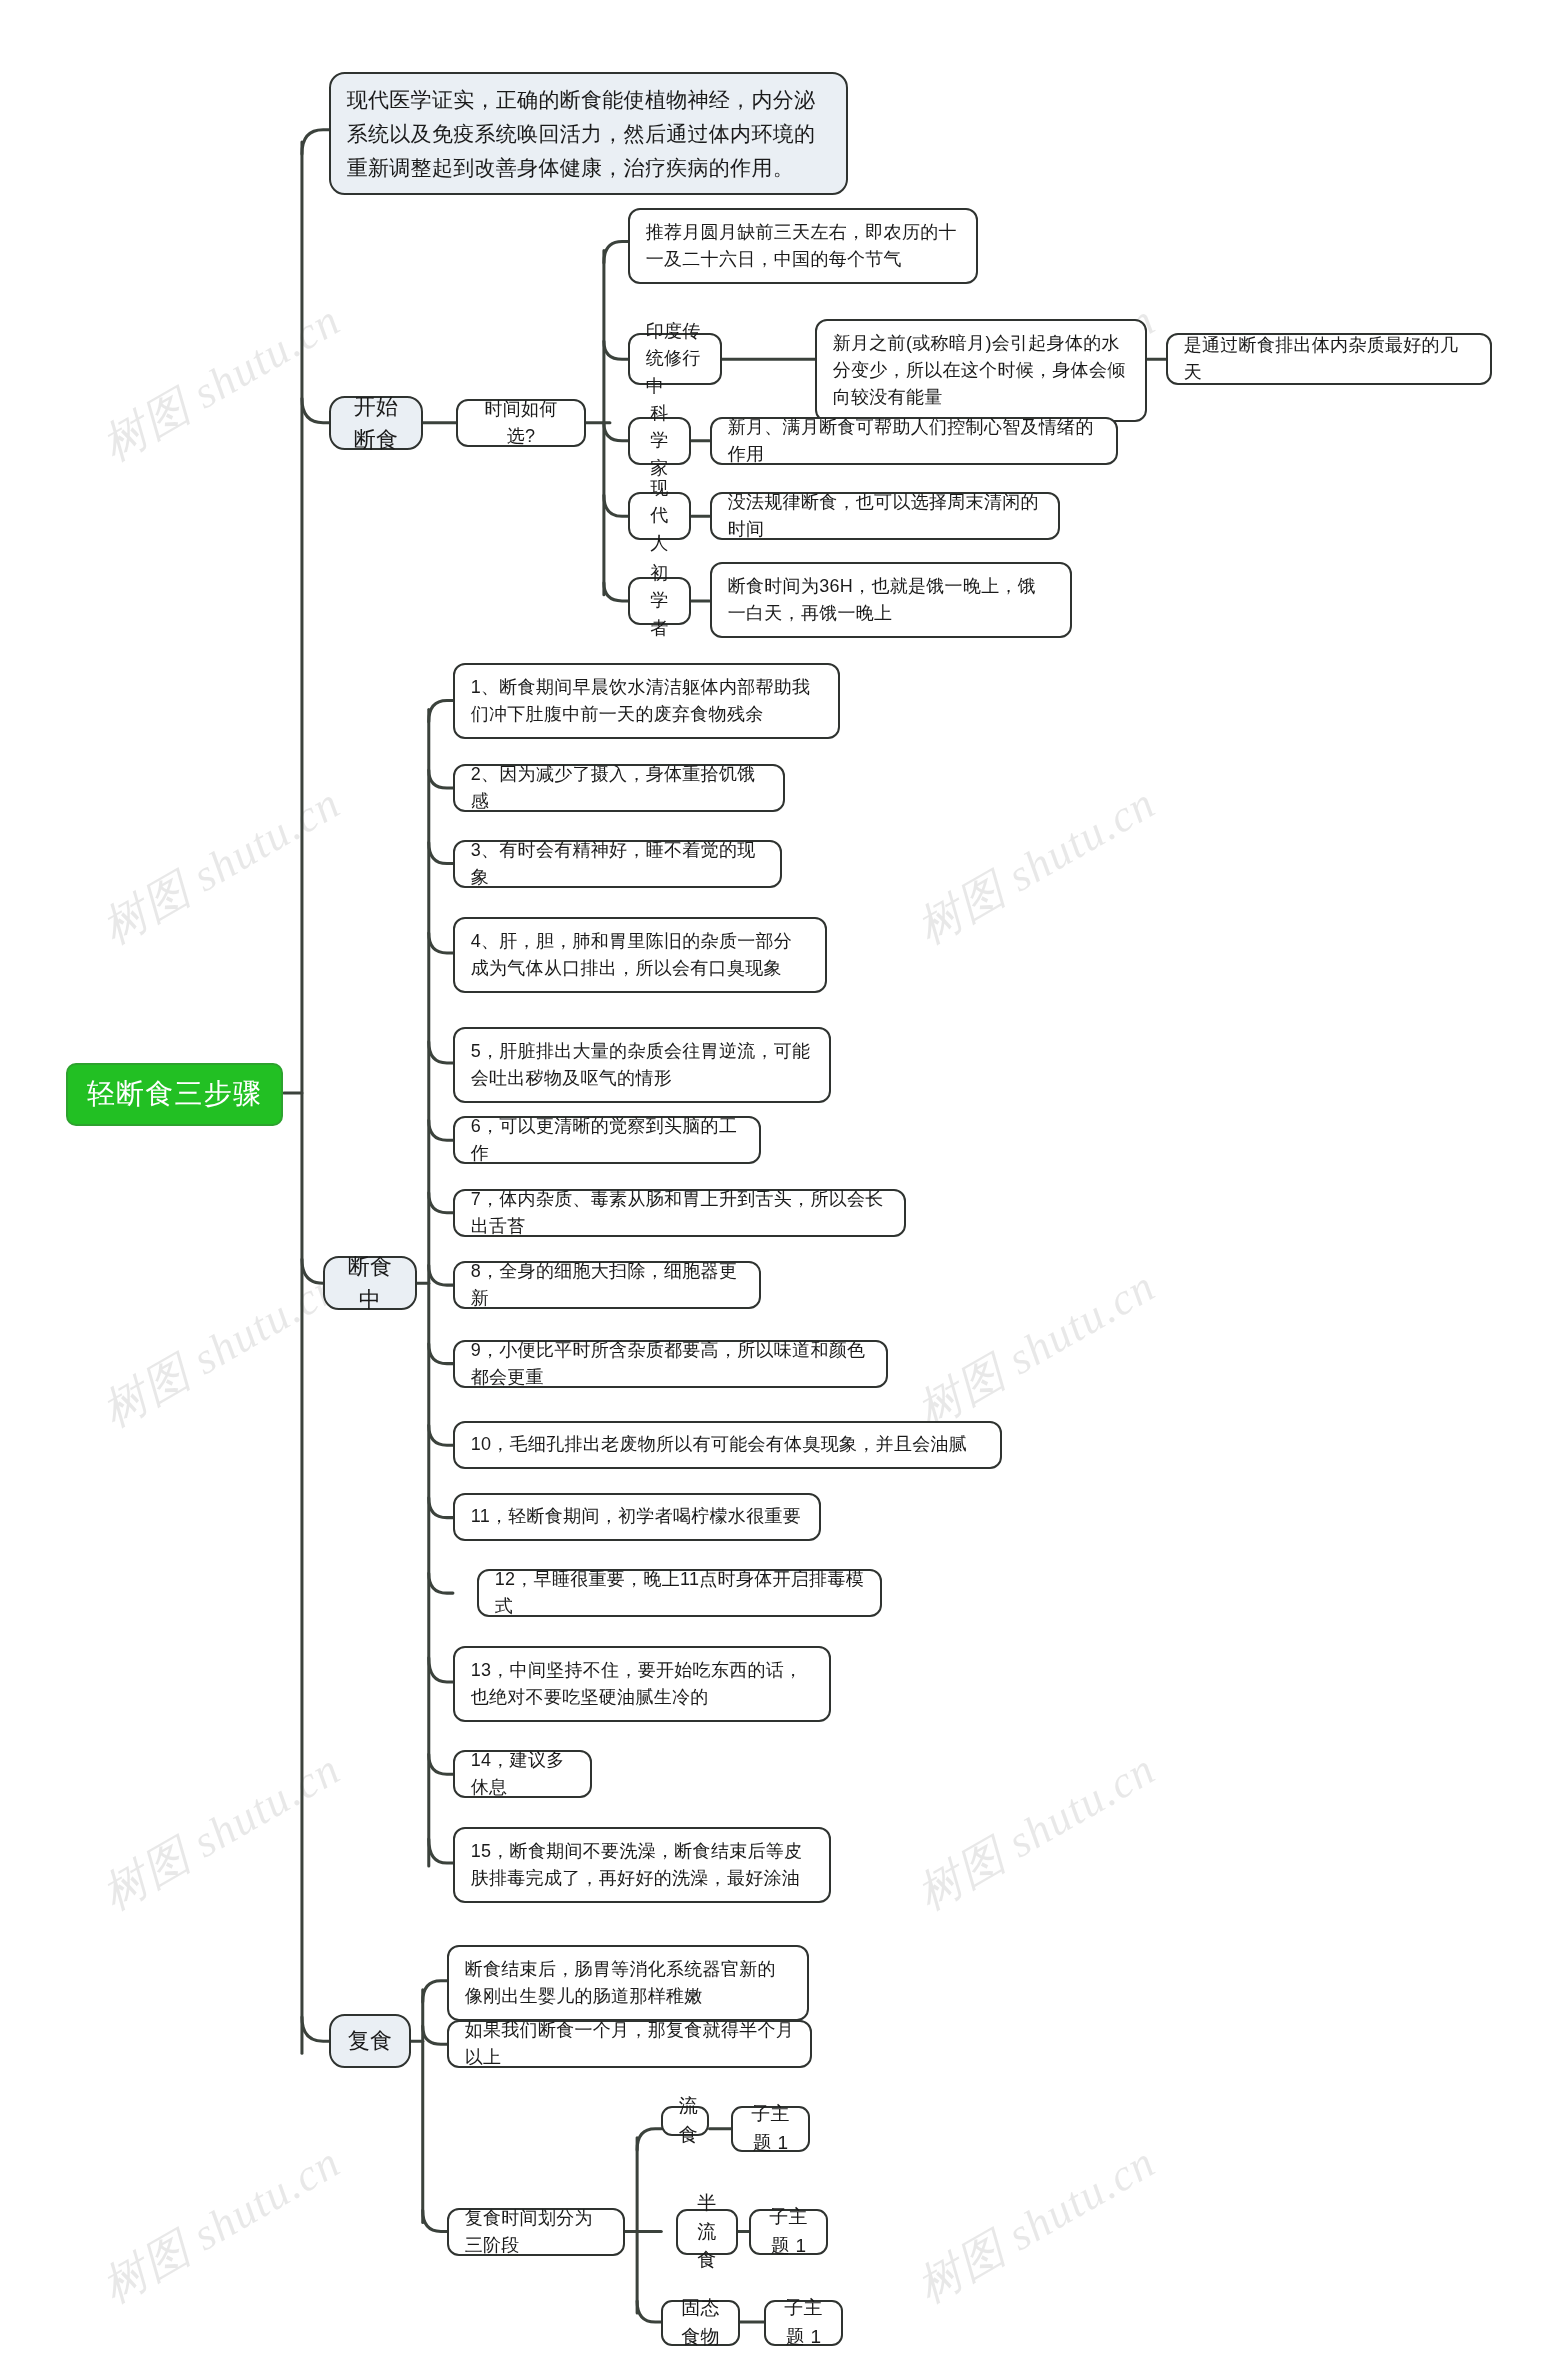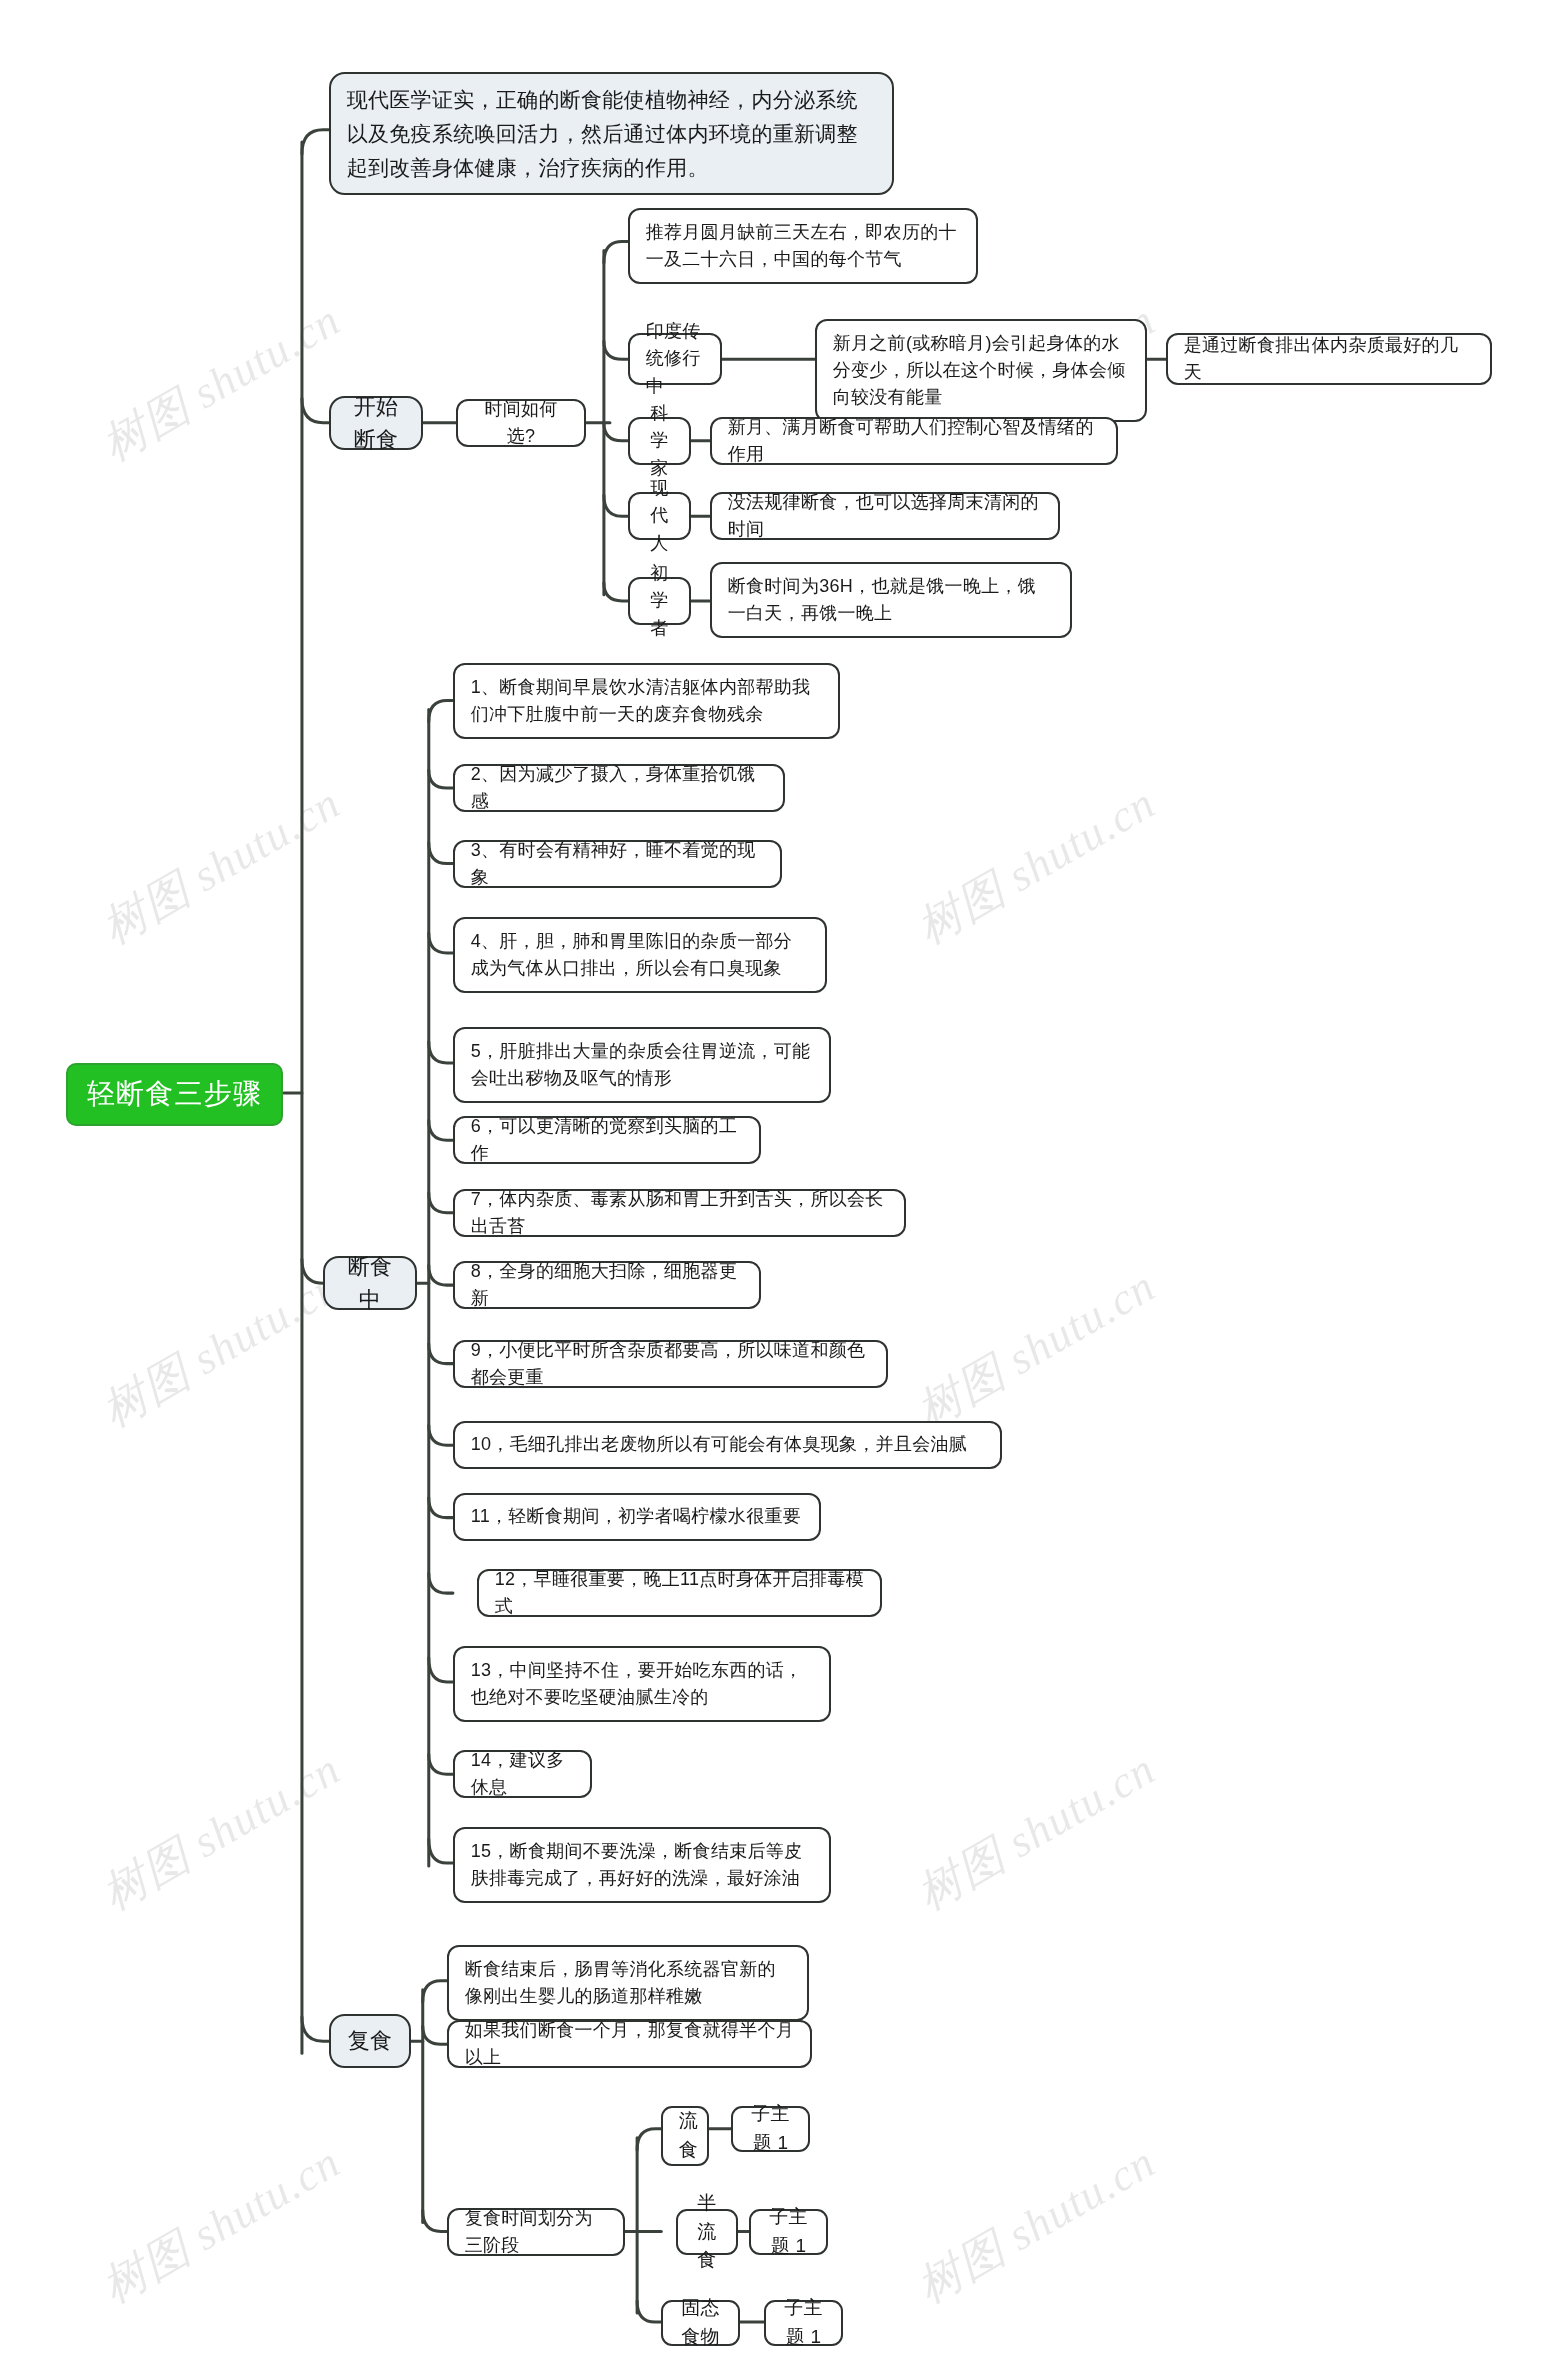--- a/index.html
+++ b/index.html
@@ -188,21 +188,21 @@
     <path d="M 1055 3560 Q 1055 3525 1085 3525 L 1095 3525"></path>
     <path d="M 1055 3695 L 1065 3695"></path>
     <path d="M 1055 3810 Q 1055 3845 1085 3845 L 1095 3845"></path>
     <path d="M 1060 3695 L 1095 3695"></path>
 
     <path d="M 1175 3525 L 1210 3525"></path>
     <path d="M 1200 3695 L 1240 3695"></path>
     <path d="M 1225 3845 L 1265 3845"></path>
   </svg>
 
-  <div class="node note" style="left:329px; top:72px; width:565px; min-height:115px;">
+  <div class="node note" style="left:329px; top:72px; width:519px; min-height:115px;">
     <span class="txt">现代医学证实，正确的断食能使植物神经，内分泌系统以及免疫系统唤回活力，然后通过体内环境的重新调整起到改善身体健康，治疗疾病的作用。</span>
   </div>
 
   <div class="node root" style="left:66px; top:1063px; width:217px; height:63px;">
     <span class="txt">轻断食三步骤</span>
   </div>
 
   <div class="node lvl1" style="left:329px; top:396px; width:94px; height:54px;">
     <span class="txt">开始断食</span>
   </div>
@@ -310,21 +310,21 @@
   </div>
 
   <div class="node small" style="left:447px; top:1945px; width:362px; min-height:72px;">
     <span class="txt">断食结束后，肠胃等消化系统器官新的像刚出生婴儿的肠道那样稚嫩</span>
   </div>
 
   <div class="node small" style="left:447px; top:2208px; width:178px; height:48px;">
     <span class="txt">复食时间划分为三阶段</span>
   </div>
 
-  <div class="node tiny" style="left:661px; top:2106px; width:48px; height:60px;">
+  <div class="node tiny" style="left:661px; top:2106px; width:48px; height:30px;">
     <span class="txt">流食</span>
   </div>
   <div class="node tiny" style="left:731px; top:2106px; width:79px; height:46px;">
     <span class="txt">子主题 1</span>
   </div>
 
   <div class="node tiny" style="left:661px; top:2209px; width:62px; height:46px;margin-left:15px;">
     <span class="txt">半流食</span>
   </div>
   <div class="node tiny" style="left:749px; top:2209px; width:79px; height:46px;">

